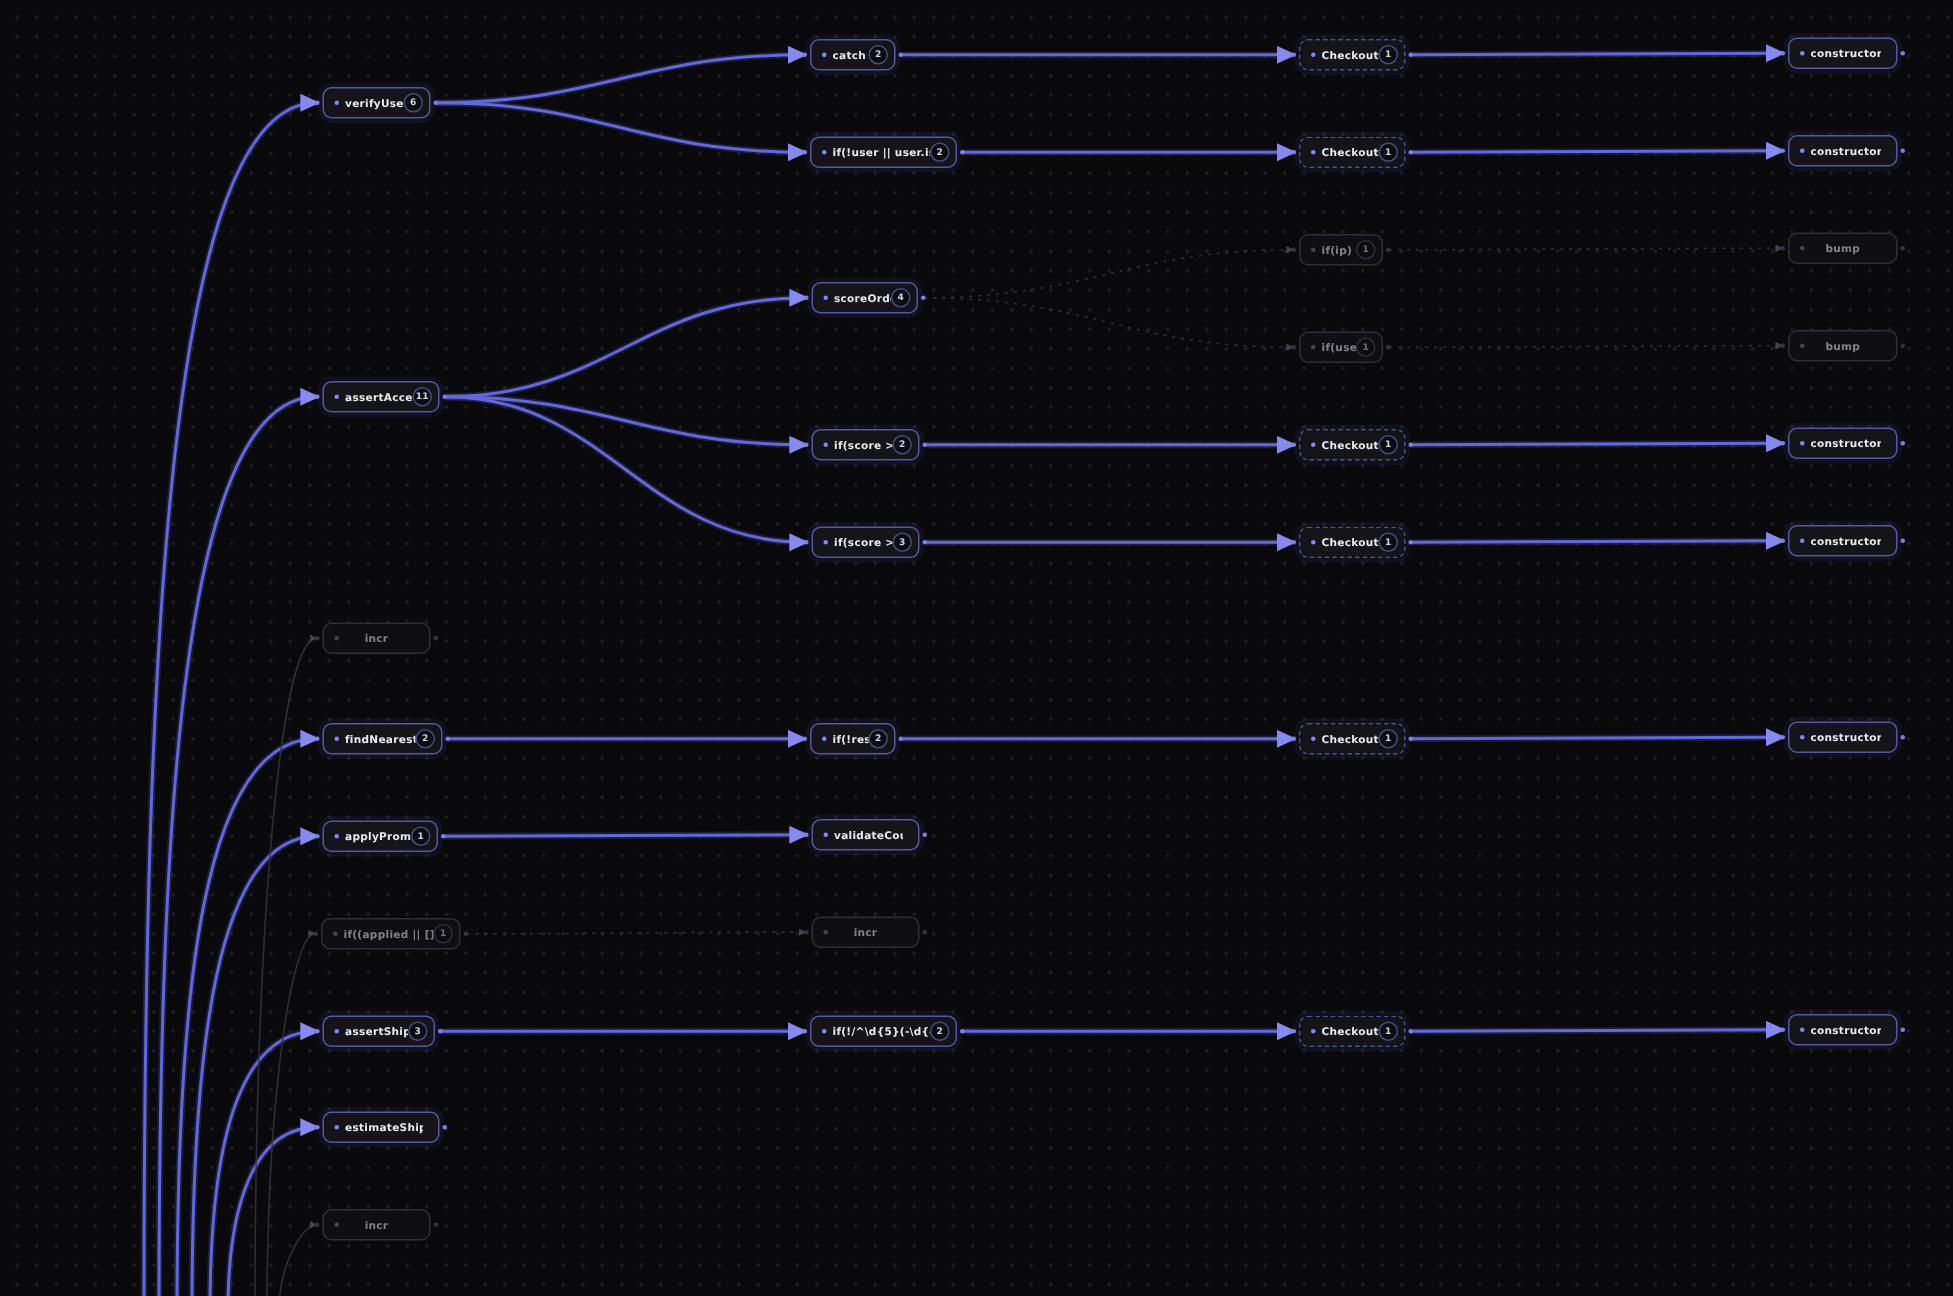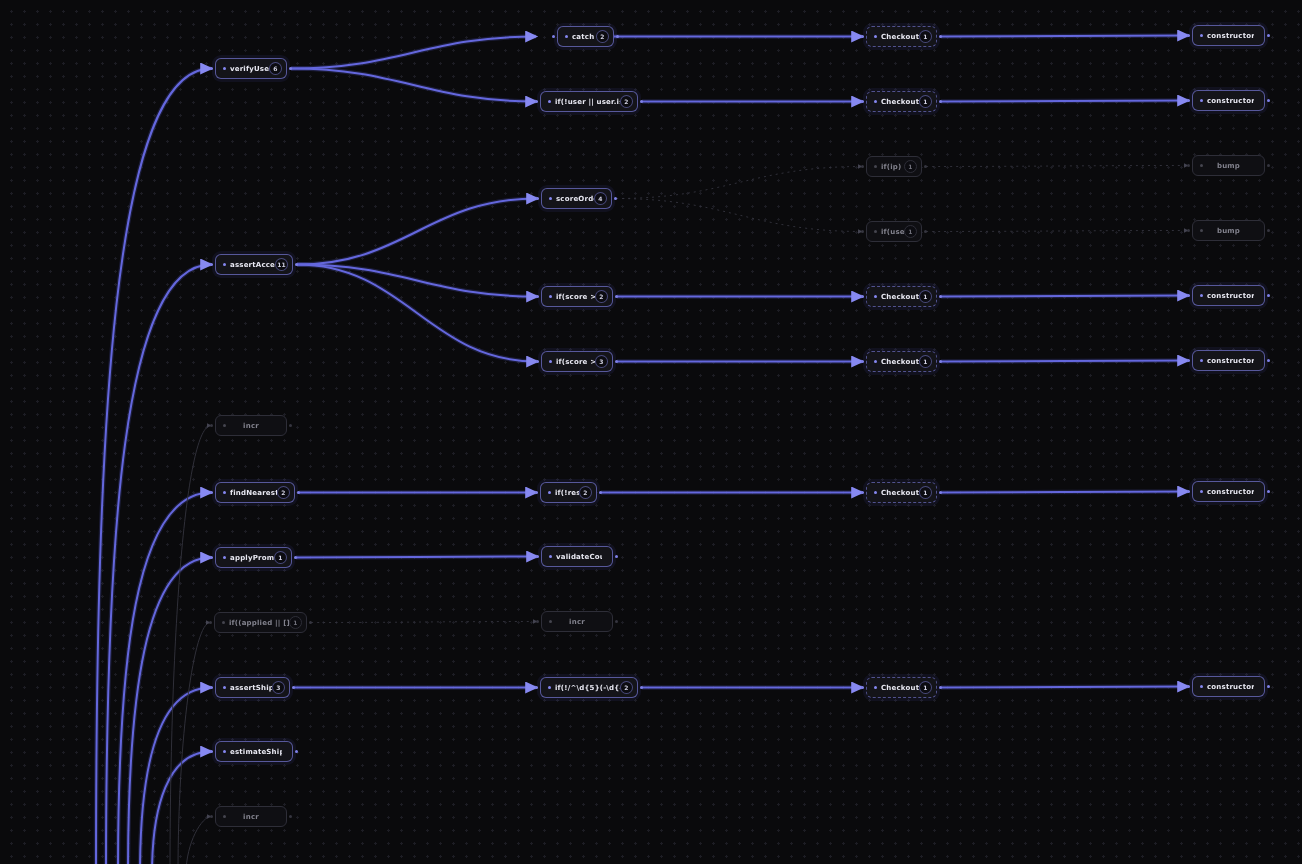--- a/index.html
+++ b/index.html
@@ -112,21 +112,21 @@
       </g>
   </svg>
   <div id="nodes">
       <div class="node solid" style="left: 215px; top: 58px; width: 72px;">
         <span class="port port-l"></span>
         <span class="ndot"></span>
         <span class="nlabel">verifyUser</span>
         <span class="nbadge">6</span>
         <span class="port port-r"></span>
       </div>
-      <div class="node solid" style="left: 557px; top: 26px; width: 57px;">
+      <div class="node solid" style="left: 540px; top: 26px; width: 57px;">
         <span class="port port-l"></span>
         <span class="ndot"></span>
         <span class="nlabel">catch</span>
         <span class="nbadge">2</span>
         <span class="port port-r"></span>
       </div>
       <div class="node solid" style="left: 540px; top: 91px; width: 98px;">
         <span class="port port-l"></span>
         <span class="ndot"></span>
         <span class="nlabel">if(!user || user.isSuspe…</span>

